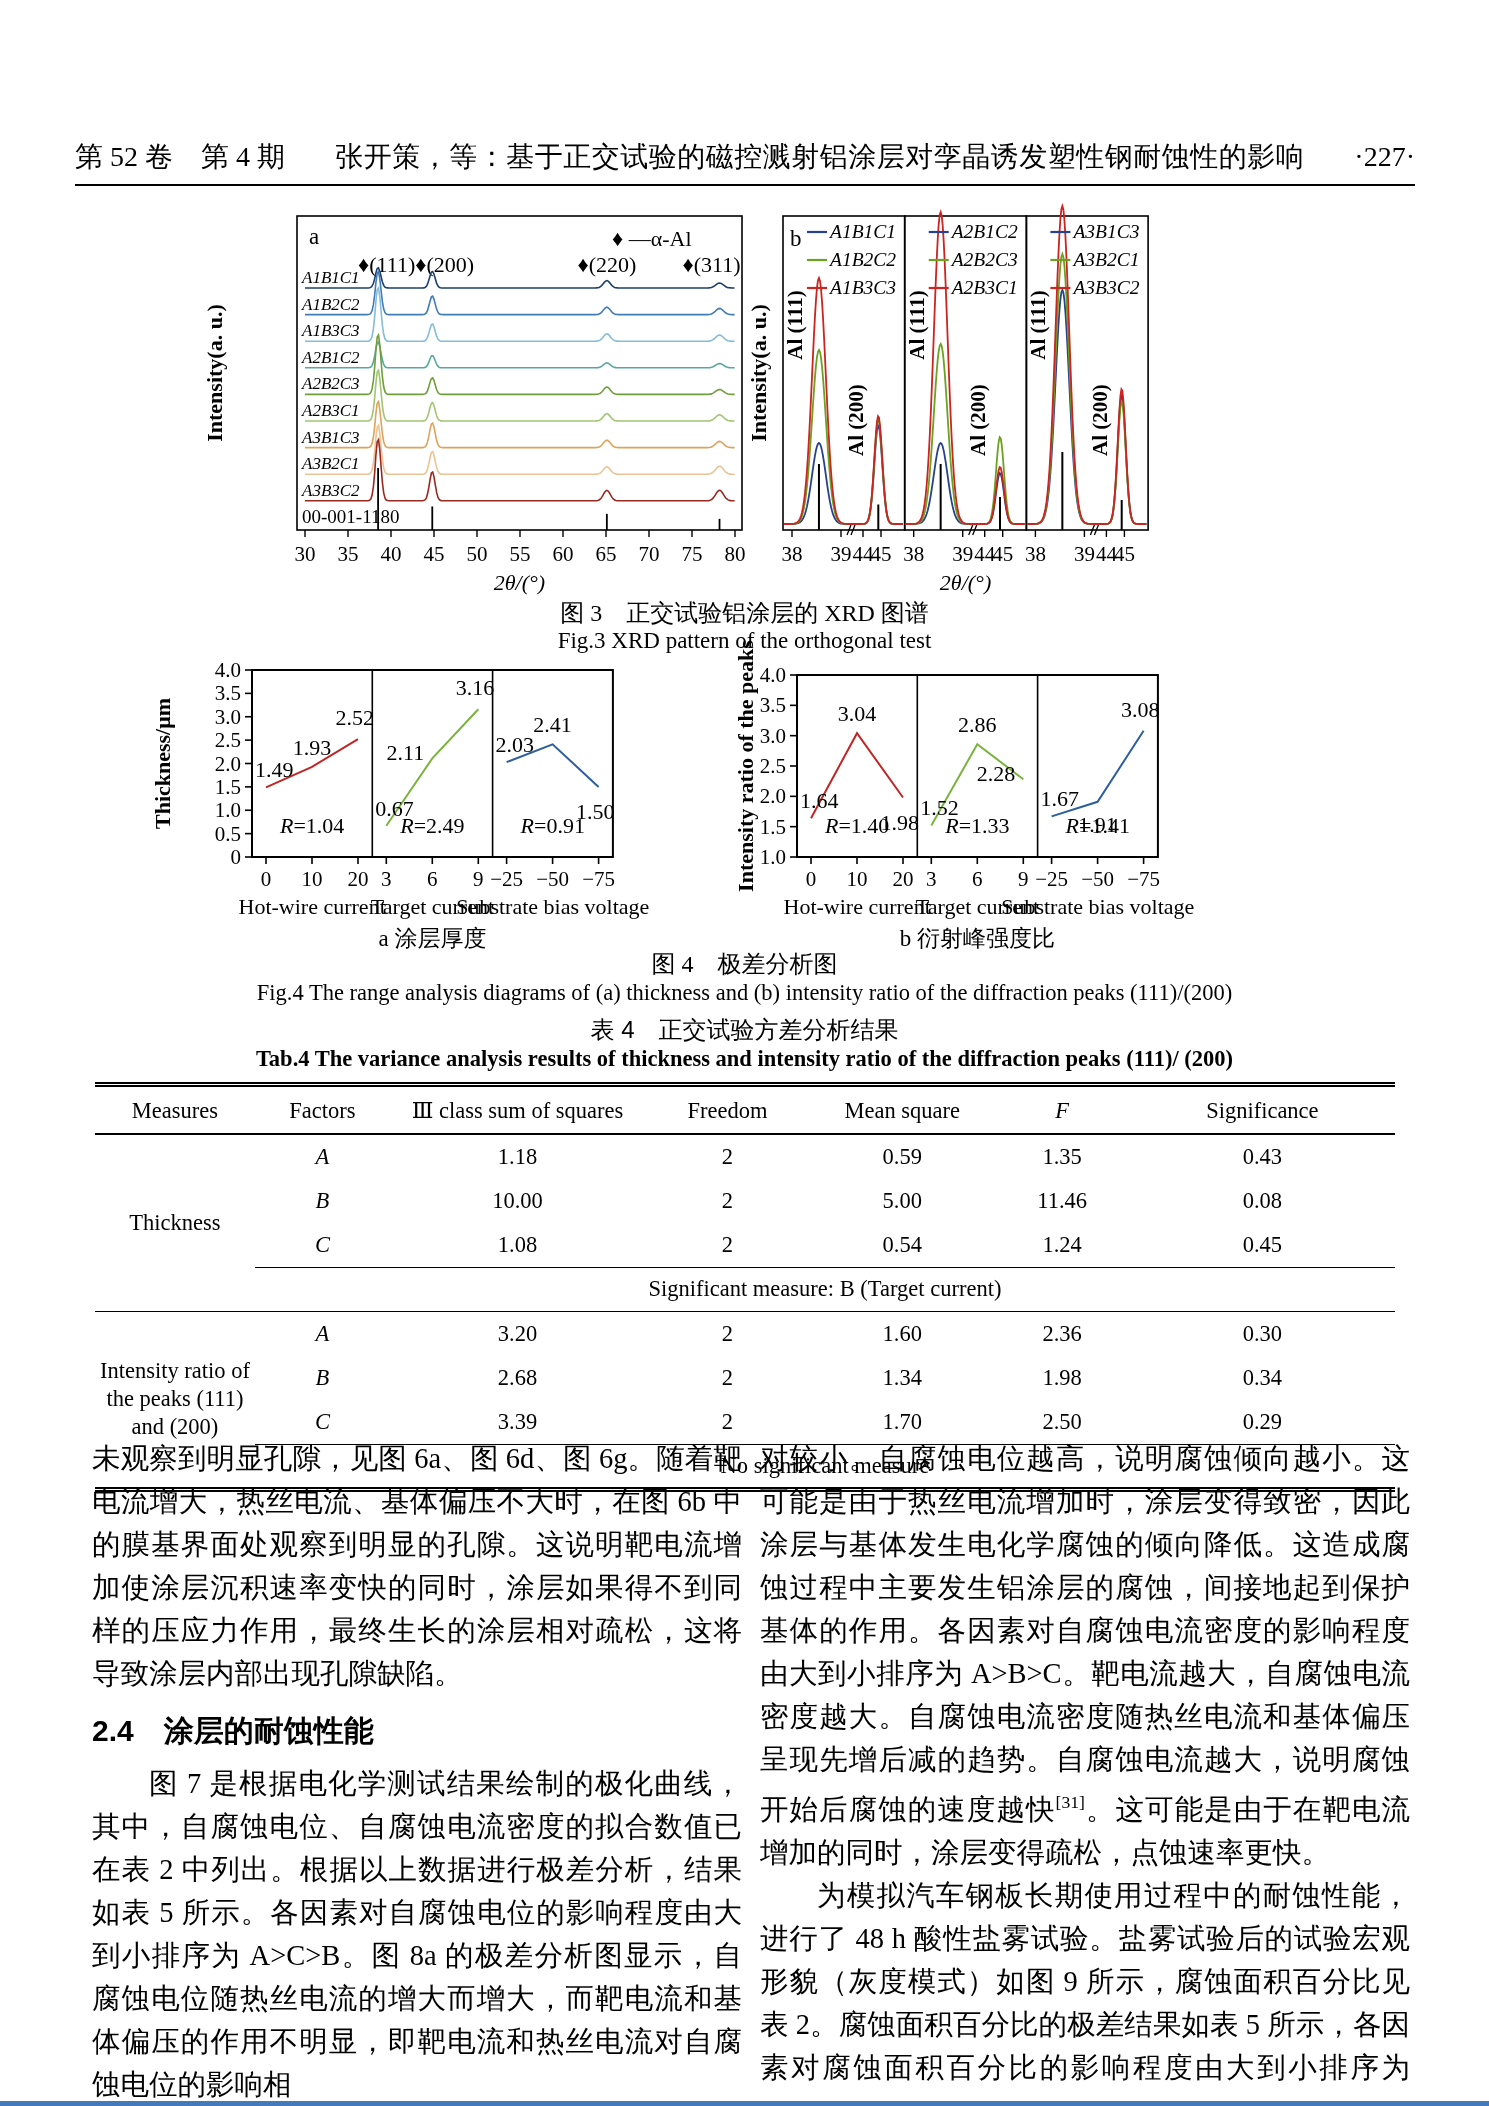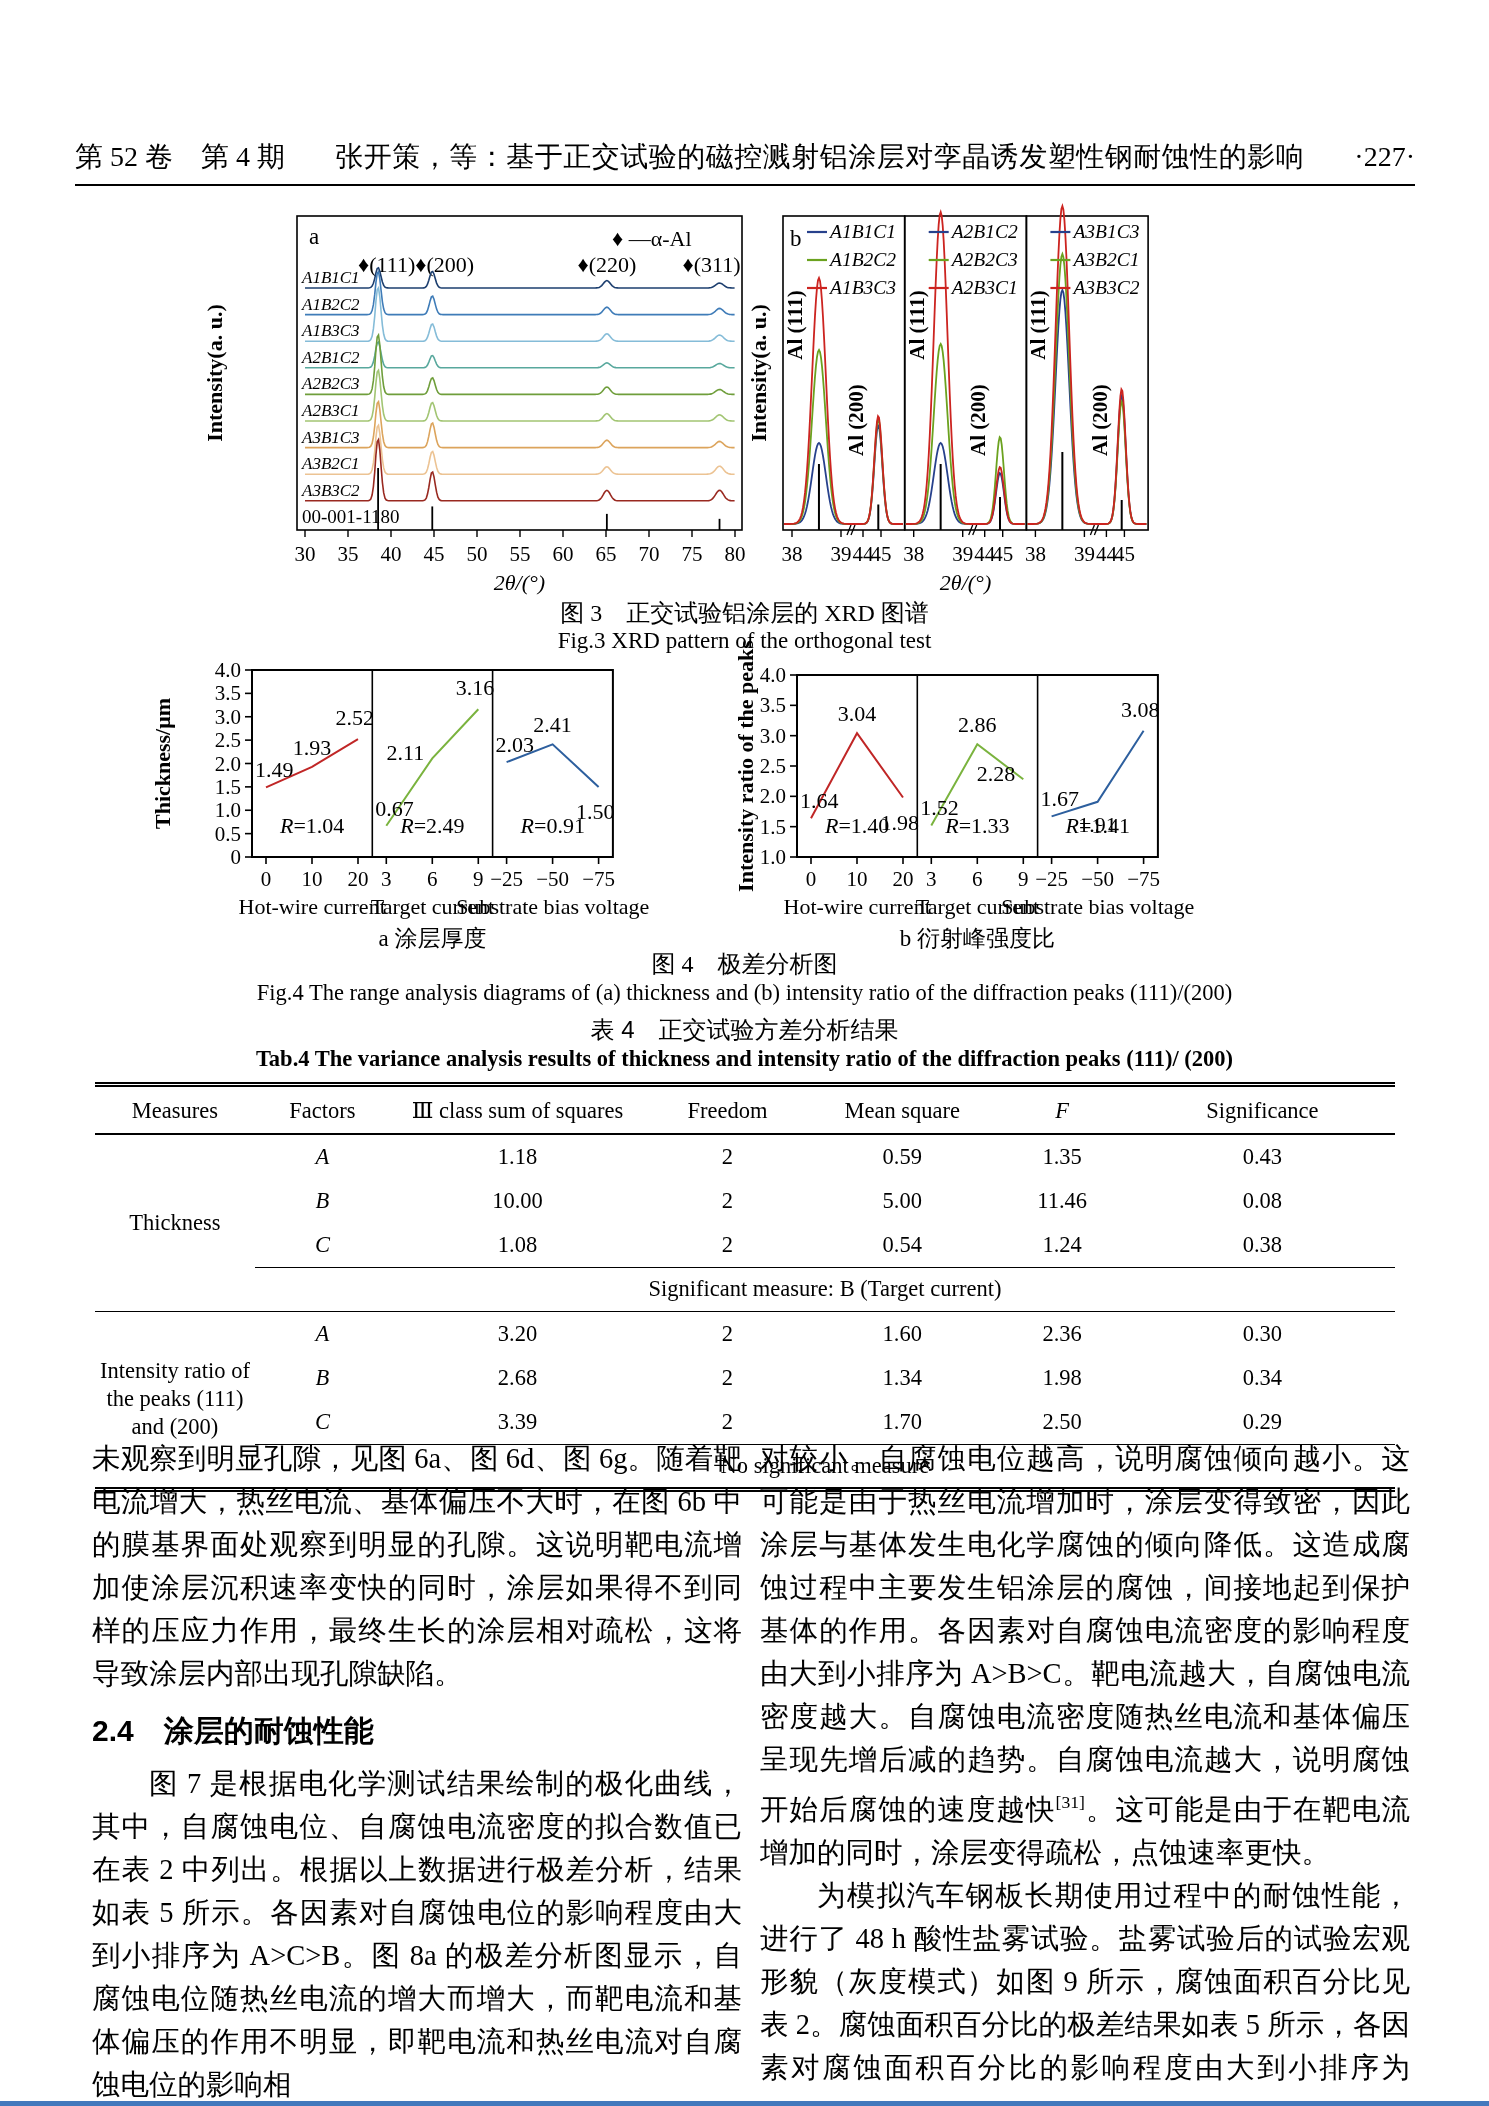--- a/index.html
+++ b/index.html
@@ -336,21 +336,21 @@
             <td>5.00</td>
             <td>11.46</td>
             <td>0.08</td>
           </tr>
           <tr>
             <td class="factor">C</td>
             <td>1.08</td>
             <td>2</td>
             <td>0.54</td>
             <td>1.24</td>
-            <td>0.38</td>
+            <td>0.45</td>
           </tr>
           <tr class="note">
             <td colspan="6" class="ncell">Significant measure: B (Target current)</td>
           </tr>
           <tr class="secline">
             <td rowspan="4" class="measure">Intensity ratio of the peaks (111) and (200)</td>
             <td class="factor">A</td>
             <td>3.20</td>
             <td>2</td>
             <td>1.60</td>

